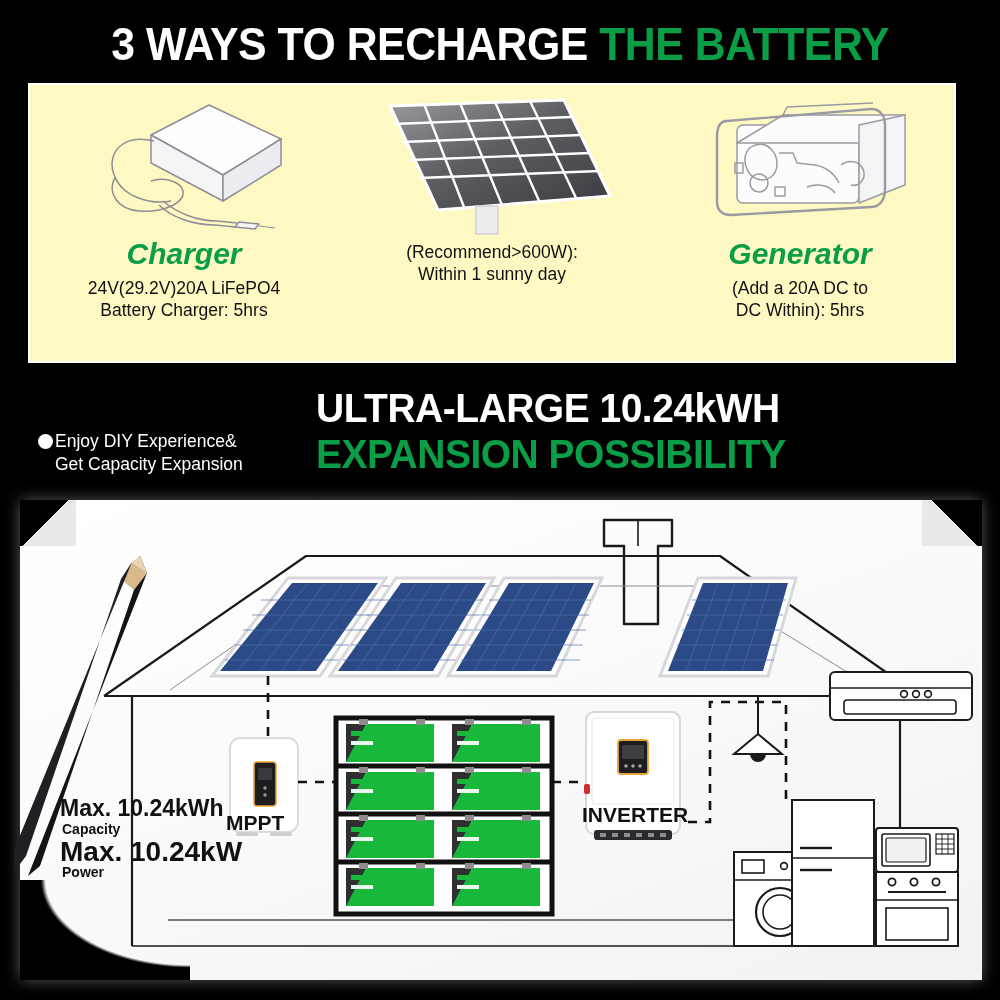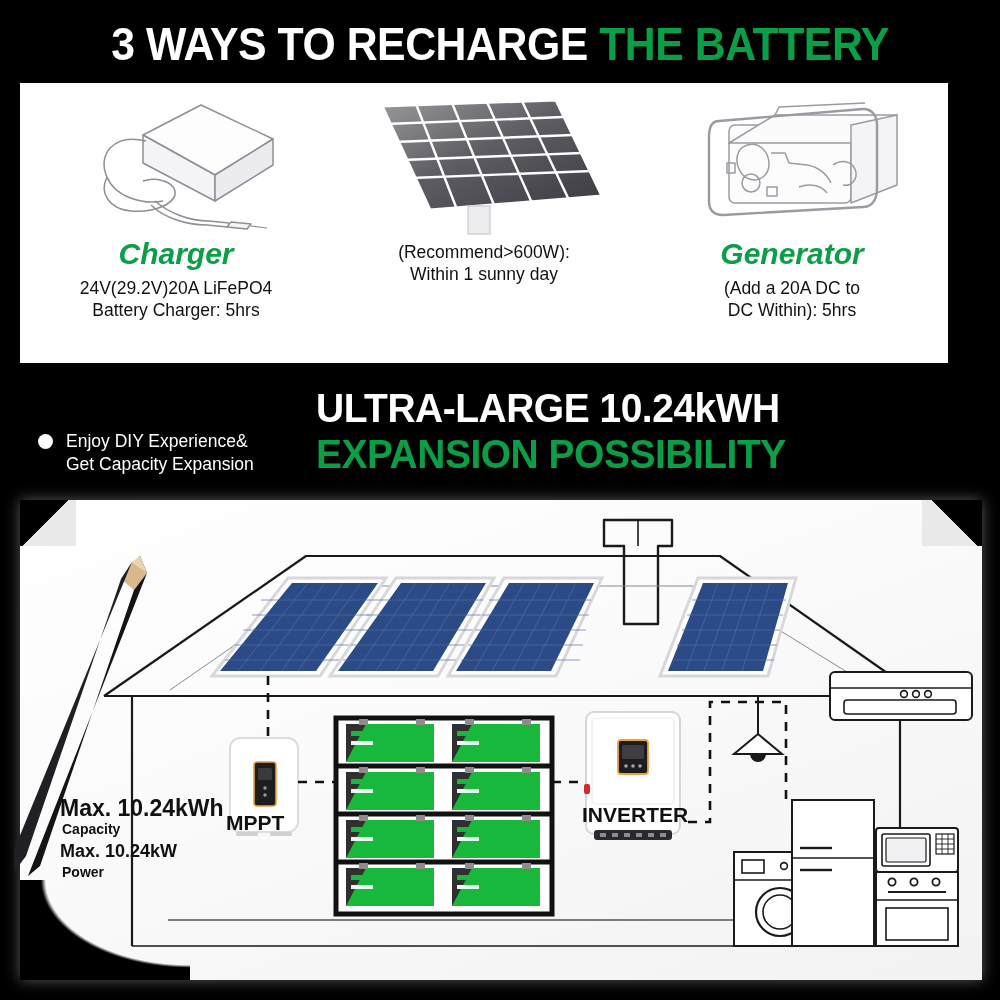--- a/index.html
+++ b/index.html
@@ -18,41 +18,41 @@
     font-family: "Liberation Sans Narrow", "Liberation Sans", sans-serif;
     font-weight: bold; font-size: 46px; letter-spacing: -0.5px;
     line-height: 52px; white-space: nowrap;
     transform: scaleX(0.93); transform-origin: center;
   }
   .headline1 .w { color: #ffffff; }
   .headline1 .g { color: #0a9e46; }
 
   
   .card {
-    position: absolute; left: 20px; top: 83px;
+    position: absolute; left: 28px; top: 83px;
     width: 928px; height: 280px;
-    background: #ffffff; border: 2px solid #ffffff;
+    background: #fef9c3; border: 2px solid #ffffff;
   }
   .methods { display: flex; width: 100%; height: 100%; }
   .method { flex: 1 1 0; position: relative; display: flex; flex-direction: column; align-items: center; }
   .art { height: 150px; width: 100%; display: flex; align-items: center; justify-content: center; padding-top: 6px; }
   .art svg { display: block; }
   .m-title {
     color: #0a9e46; font-style: italic; font-weight: bold;
     font-size: 30px; line-height: 34px; margin-top: 2px; white-space: nowrap;
   }
   .m-desc {
     color: #111; font-size: 17.5px; line-height: 22px; text-align: center;
     margin-top: 6px; white-space: pre-line;
   }
 
   
   .bullet-block {
     position: absolute; left: 38px; top: 430px; width: 300px;
-    display: flex; align-items: flex-start; gap: 13px;
+    display: flex; align-items: flex-start; gap: 2px;
   }
   .bullet-dot {
     width: 15px; height: 15px; border-radius: 50%;
     background: #ffffff; flex: 0 0 auto; margin-top: 4px;
   }
   .bullet-text {
     color: #ffffff; font-size: 17.5px; line-height: 23px; white-space: pre-line;
   }
   .headline2 {
     position: absolute; right: 8px; top: 385px; width: 640px; text-align: left;
@@ -82,21 +82,21 @@
   }
   .diagram { position: absolute; left: 0; top: 0; width: 962px; height: 480px; }
 
   
   .pencil { position: absolute; left: -6px; top: 50px; }
 
   
   .lbl { position: absolute; color: #111; font-weight: bold; white-space: pre-line; }
   .lbl-max1 { left: 40px; top: 296px; font-size: 23px; line-height: 25px; }
   .lbl-cap  { left: 42px; top: 321px; font-size: 14px; font-weight: bold; }
-  .lbl-max2 { left: 40px; top: 339px; font-size: 18px; line-height: 25px; }
+  .lbl-max2 { left: 40px; top: 339px; font-size: 28px; line-height: 25px; }
   .lbl-pow  { left: 42px; top: 364px; font-size: 14px; font-weight: bold; }
   .lbl-mppt { left: 206px; top: 311px; font-size: 21px; }
   .lbl-inv  { left: 562px; top: 303px; font-size: 21px; text-align: center; }
   .lbl-batt { left: 330px; top: 176px; font-size: 18px; line-height: 21px; text-align: center; width: 220px; }
 </style>
 </head>
 <body>
 
 <div id="page">
 

